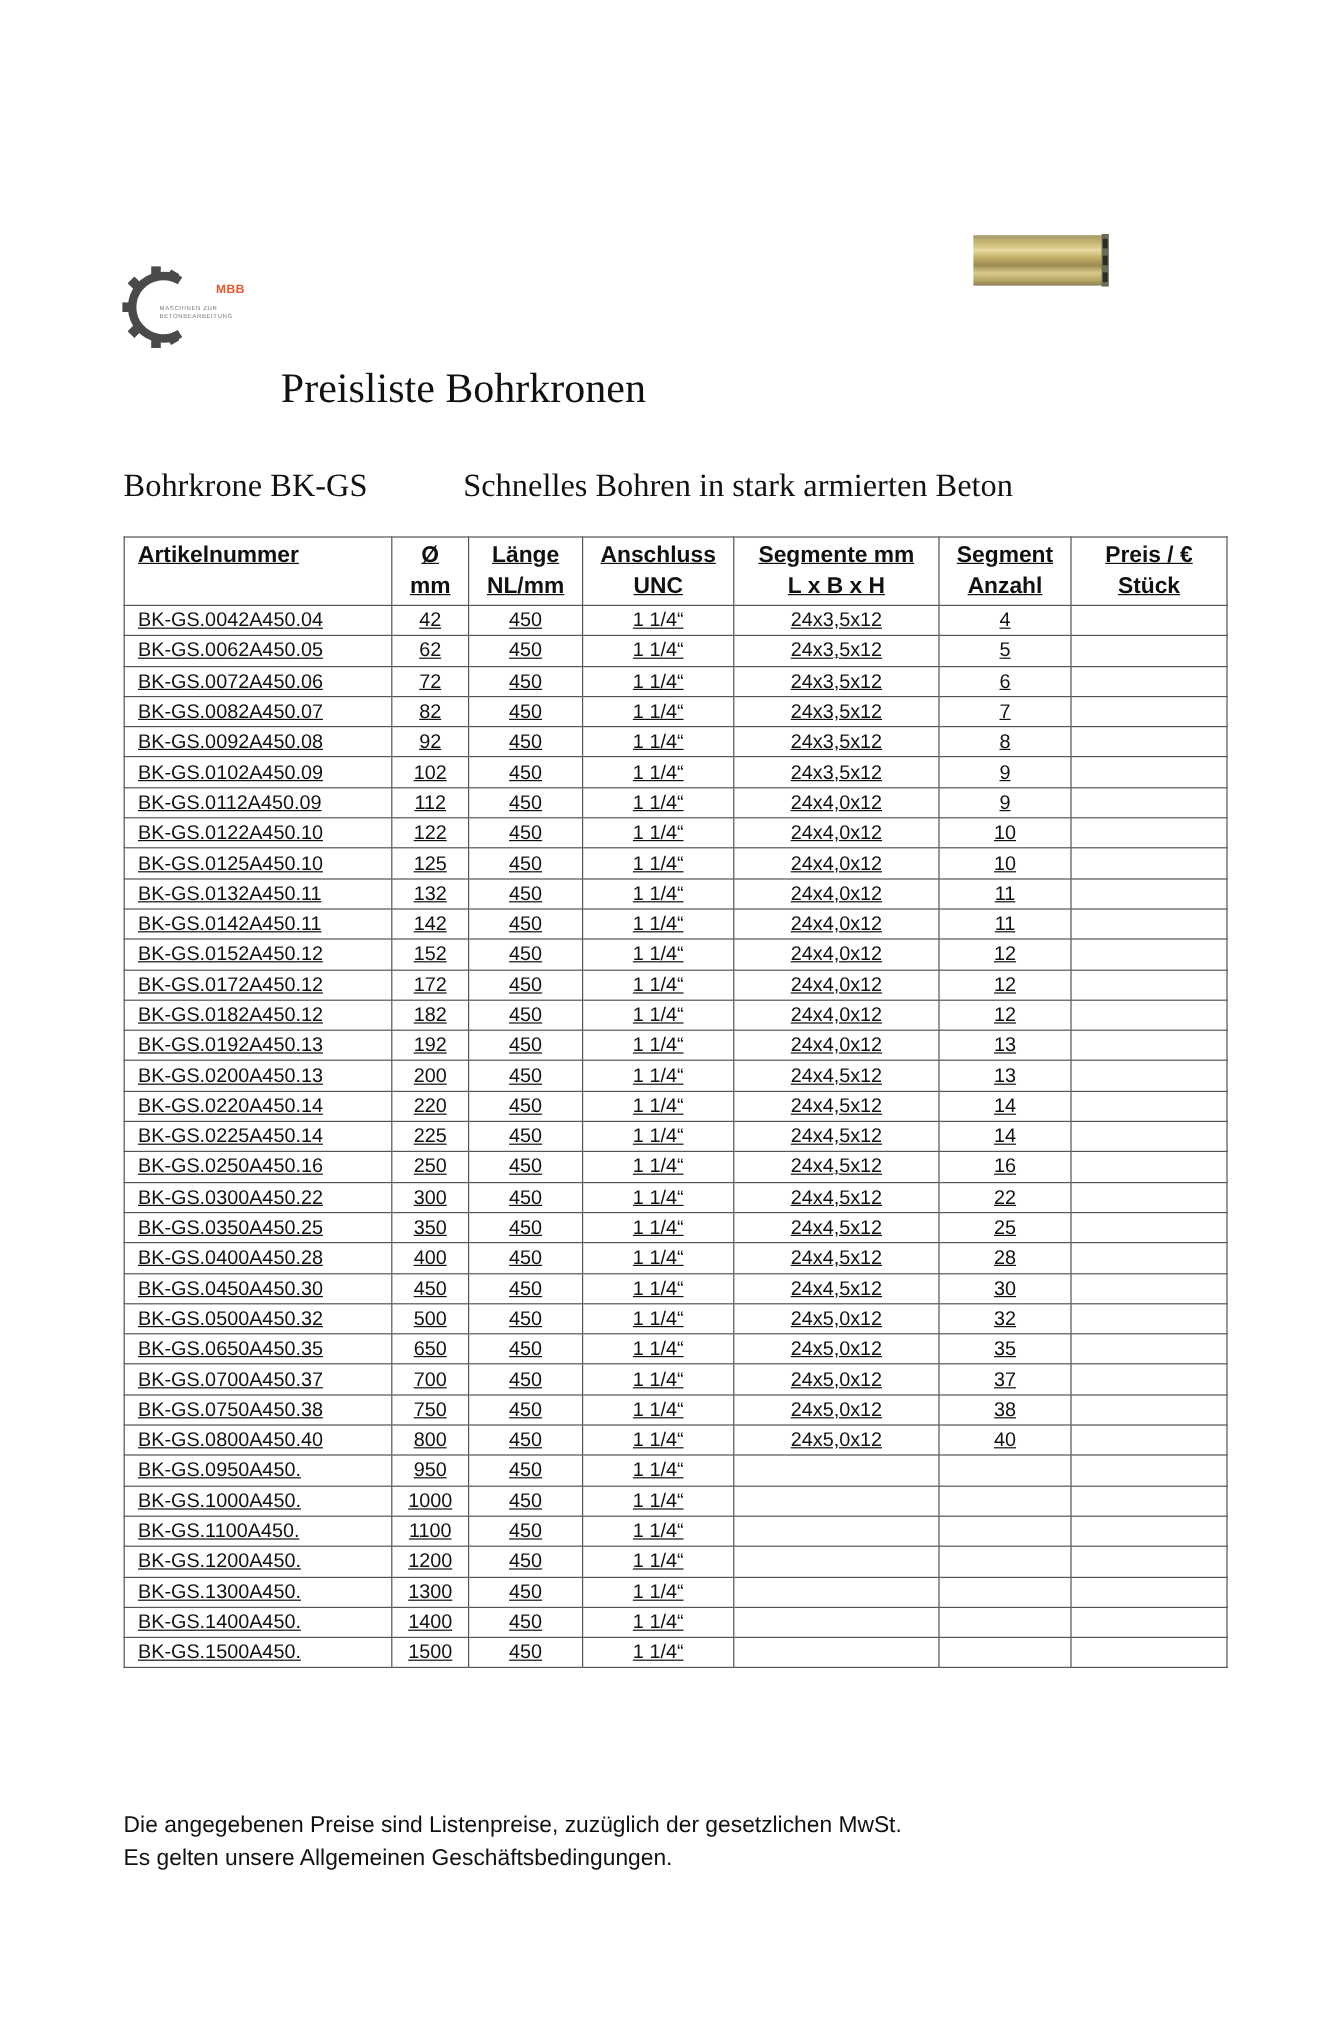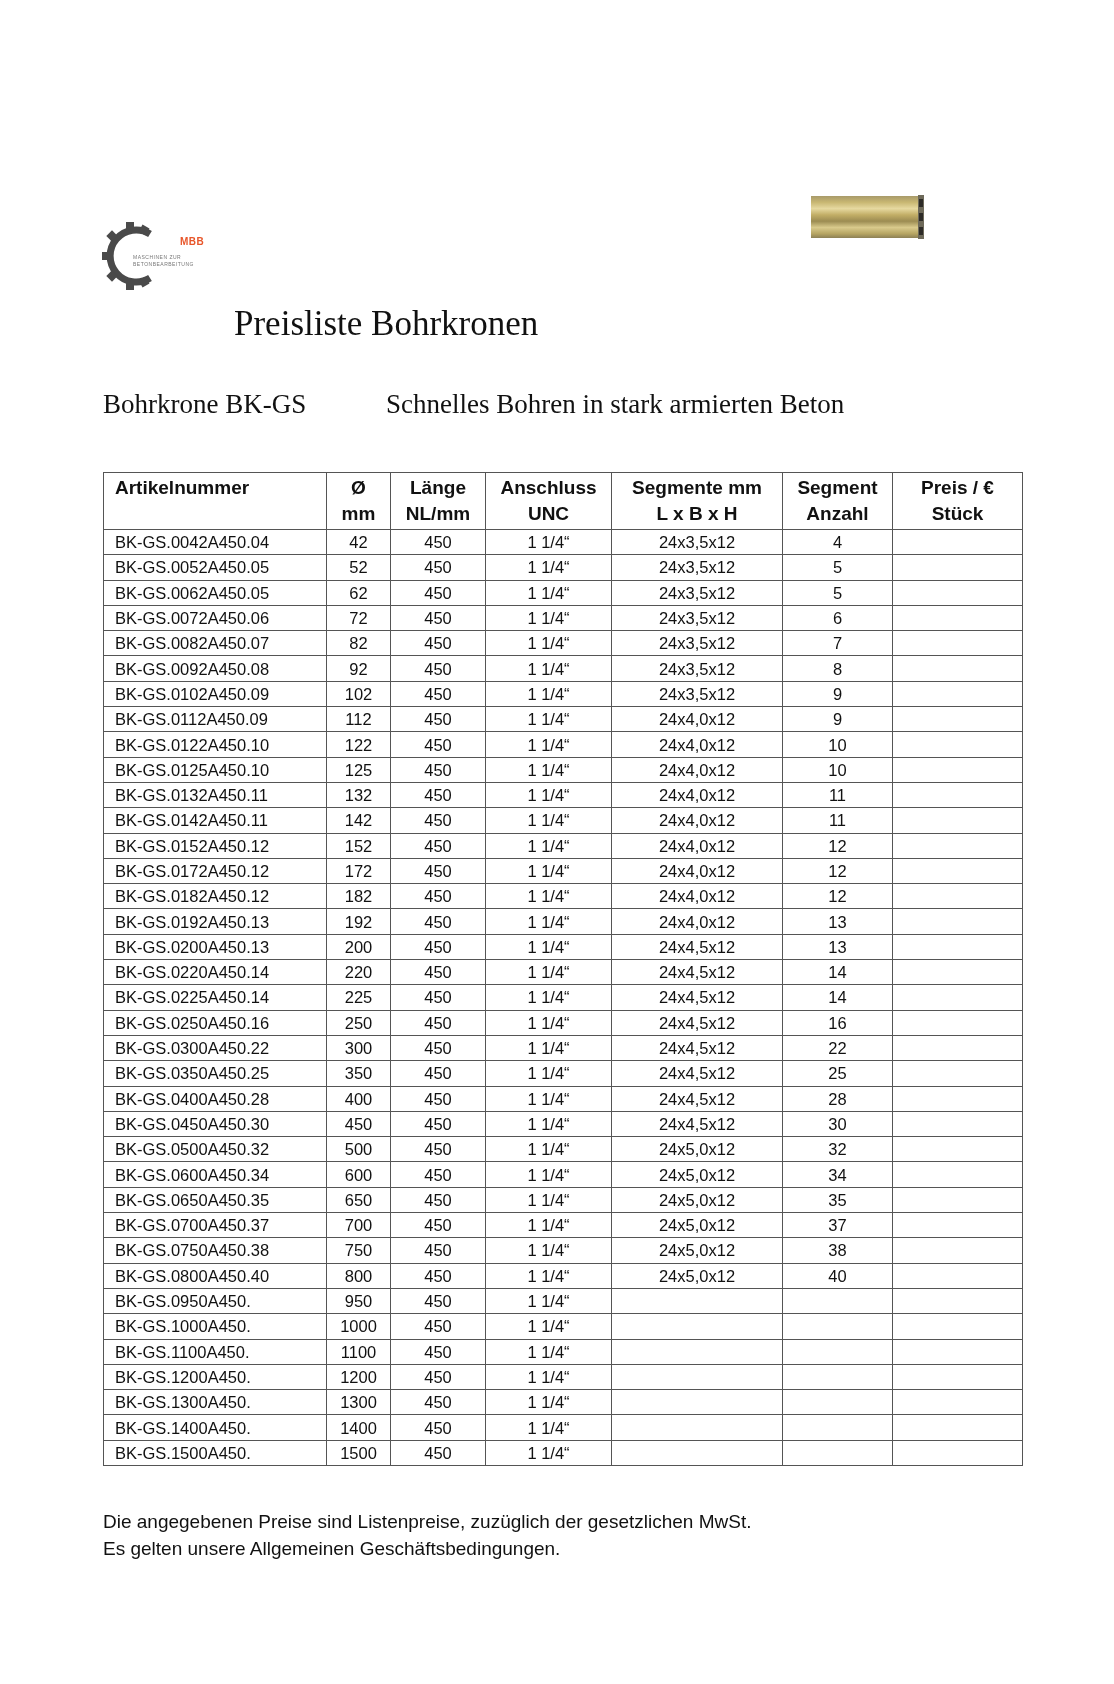--- a/index.html
+++ b/index.html
@@ -15,21 +15,21 @@
 
   
   #drill { left: 811px; top: 195px; width: 117px; height: 44px; }
 
   
   #title { left: 234px; top: 260px; font-family: "Liberation Serif", serif; font-size: 35px; color: #111; white-space: nowrap; margin-top: 44px; }
   #product-name { left: 103px; top: 389px; font-family: Liberation Serif, serif; font-size: 27px; white-space: nowrap; }
   #product-desc { left: 386px; top: 389px; font-family: Liberation Serif, serif; font-size: 27px; white-space: nowrap; }
 
   
-  #price-table { position: absolute; left: 103px; top: 472px; width: 919px; border-collapse: collapse; table-layout: fixed; font-family: "Liberation Sans", sans-serif; }
+  #price-table { position: absolute; left: 103px; top: 447px; width: 919px; border-collapse: collapse; table-layout: fixed; font-family: "Liberation Sans", sans-serif; text-decoration: underline; }
   #price-table th, #price-table td { border: 1px solid #555; padding: 0; }
   #price-table th { font-weight: bold; font-size: 19px; line-height: 26px; height: 54px; vertical-align: top; padding-top: 2px; text-align: center; color: #111; }
   #price-table th.left { text-align: left; padding-left: 11px; }
   #price-table td { font-size: 16.5px; height: 24.3px; line-height: 24px; text-align: center; color: #111; }
   #price-table td.left { text-align: left; padding-left: 11px; }
 
   
   .footer { left: 103px; font-family: "Liberation Sans", sans-serif; font-size: 19px; color: #111; white-space: nowrap; }
   #footer-1 { top: 1511px; }
   #footer-2 { top: 1538px; }
@@ -130,29 +130,20 @@
       <tr>
         <td class="left">BK-GS.0042A450.04</td>
         <td>42</td>
         <td>450</td>
         <td>1 1/4“</td>
         <td>24x3,5x12</td>
         <td>4</td>
         <td></td>
       </tr>
       <tr>
-        <td class="left">BK-GS.0052A450.05</td>
-        <td>52</td>
-        <td>450</td>
-        <td>1 1/4“</td>
-        <td>24x3,5x12</td>
-        <td>5</td>
-        <td></td>
-      </tr>
-      <tr>
         <td class="left">BK-GS.0062A450.05</td>
         <td>62</td>
         <td>450</td>
         <td>1 1/4“</td>
         <td>24x3,5x12</td>
         <td>5</td>
         <td></td>
       </tr>
       <tr>
         <td class="left">BK-GS.0072A450.06</td>
@@ -346,29 +337,20 @@
       <tr>
         <td class="left">BK-GS.0500A450.32</td>
         <td>500</td>
         <td>450</td>
         <td>1 1/4“</td>
         <td>24x5,0x12</td>
         <td>32</td>
         <td></td>
       </tr>
       <tr>
-        <td class="left">BK-GS.0600A450.34</td>
-        <td>600</td>
-        <td>450</td>
-        <td>1 1/4“</td>
-        <td>24x5,0x12</td>
-        <td>34</td>
-        <td></td>
-      </tr>
-      <tr>
         <td class="left">BK-GS.0650A450.35</td>
         <td>650</td>
         <td>450</td>
         <td>1 1/4“</td>
         <td>24x5,0x12</td>
         <td>35</td>
         <td></td>
       </tr>
       <tr>
         <td class="left">BK-GS.0700A450.37</td>

